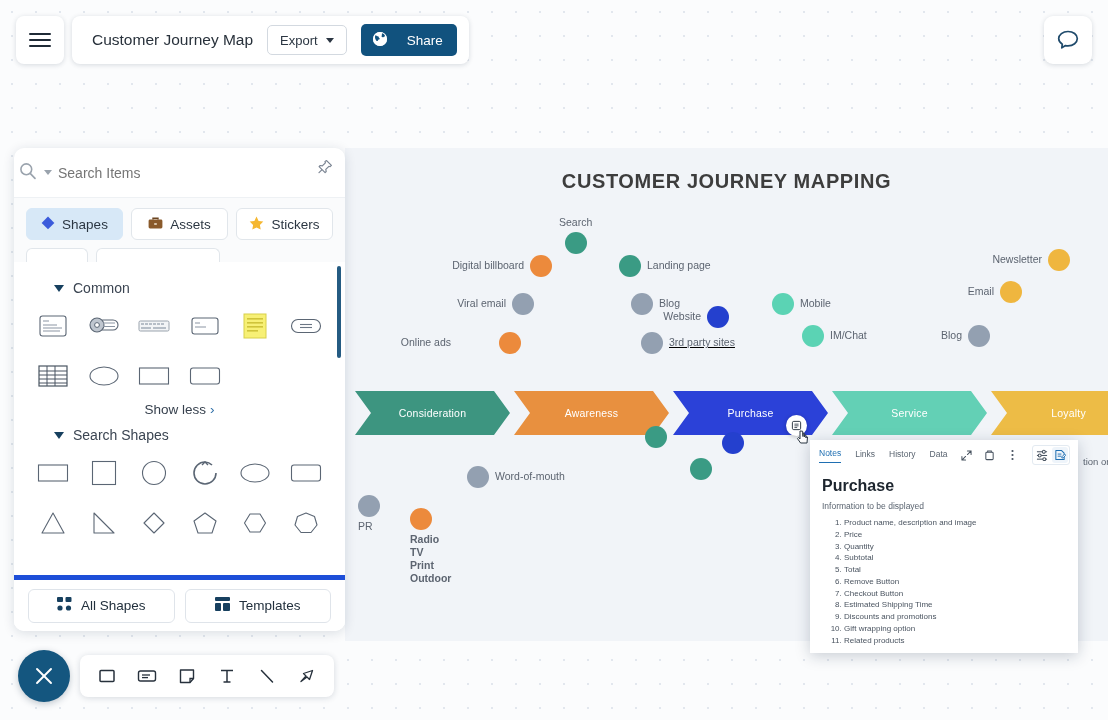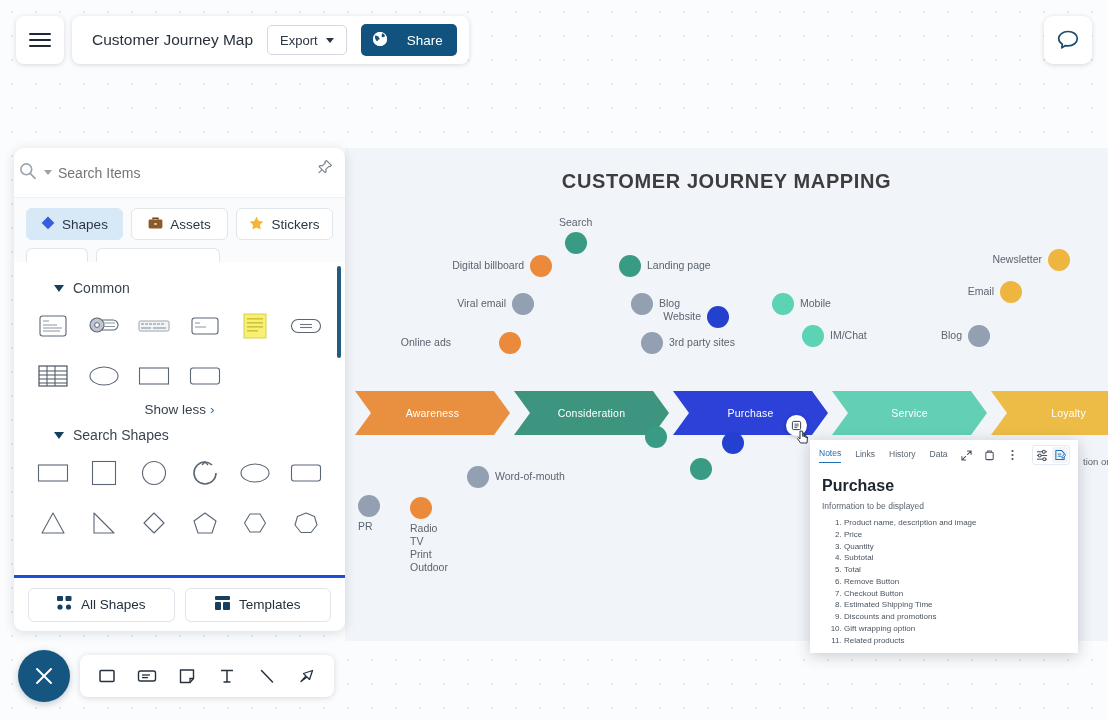--- a/index.html
+++ b/index.html
@@ -112,21 +112,21 @@
   .sect-head { display:flex; align-items:center; gap:9px; padding: 8px 12px 6px 16px; margin-left: 24px; }
   .tri { width:0;height:0;border-left:5px solid transparent;border-right:5px solid transparent;border-top:7px solid #17405f; }
   .sect-title { font-size:14px; color:#3b4552; }
   .shape-grid { display:grid; grid-template-columns: repeat(6, 1fr); padding: 4px 14px 0; row-gap: 10px; }
   .shape-cell { height:40px; display:flex; align-items:center; justify-content:center; cursor:pointer; }
   .show-less { text-align:center; font-size:13.5px; color:#37414e; padding: 6px 0 2px; cursor:pointer; }
   .show-less .chev { color:#2f6fa8; margin-left:4px; }
 
   .panel-foot {
     position:absolute; left:0; bottom:0; width:100%; height:56px; background:#fff;
-    display:flex; gap:10px; align-items:center; padding: 0 14px; border-top:3px solid #1d4ed8;
+    display:flex; gap:10px; align-items:center; padding: 0 14px; border-top:5px solid #1d4ed8;
   }
   .foot-btn {
     flex:1; height:34px; border:1px solid #dfe4ea; border-radius:6px; background:#fff;
     display:flex; align-items:center; justify-content:center; gap:9px;
     font-size:13.5px; color:#22303d; cursor:pointer;
   }
 
   
   .bottom-wrap { position:absolute; left:18px; bottom:18px; display:flex; align-items:center; gap:10px; z-index:28; }
   .close-fab {
@@ -159,25 +159,25 @@
 </style>
 </head>
 <body>
 
 <div id="app">
 
   <div class="canvas">
     <div class="board">
       <div class="board-title">CUSTOMER JOURNEY MAPPING</div>
       <div class="stage-band" id="stageBand">
+          <div class="stage" style="background: rgb(61, 149, 128);">
+            <span>Consideration</span>
+          </div>
           <div class="stage" style="background: rgb(232, 144, 63);">
             <span>Awareness</span>
-          </div>
-          <div class="stage" style="background: rgb(61, 149, 128);">
-            <span>Consideration</span>
           </div>
           <div class="stage" style="background: rgb(43, 65, 216);">
             <span>Purchase</span>
           </div>
           <div class="stage" style="background: rgb(99, 208, 181);">
             <span>Service</span>
           </div>
           <div class="stage" style="background: rgb(237, 188, 70);">
             <span>Loyalty</span>
           </div>
@@ -205,21 +205,21 @@
           <span class="lab">Landing page</span>
         </div>
         <div class="node" style="left: 631px; top: 293px; position: absolute;">
           <span class="dot" style="background:#93a0b1"></span>
           <span class="lab">Blog</span>
         </div>
         <div class="node" style="left: 587px; top: 306px; width: 142px; justify-content: flex-end; position: absolute;">
           <span class="lab">Website</span>
           <span class="dot" style="background:#2440ce"></span>
         </div>
-        <div class="node" style="left: 641px; top: 332px; position: absolute;">
+        <div class="node" style="left: 641px; top: 332px; position: absolute; text-decoration: underline;">
           <span class="dot" style="background:#93a0b1"></span>
           <span class="lab">3rd party sites</span>
         </div>
         <div class="node" style="left: 772px; top: 293px; position: absolute;">
           <span class="dot" style="background:#5bd3b4"></span>
           <span class="lab">Mobile</span>
         </div>
         <div class="node" style="left: 802px; top: 325px; position: absolute;">
           <span class="dot" style="background:#5bd3b4"></span>
           <span class="lab">IM/Chat</span>
@@ -237,21 +237,21 @@
           <span class="dot" style="background:#93a0b1"></span>
         </div>
         <div class="node" style="left: 467px; top: 466px; position: absolute;">
           <span class="dot" style="background:#93a0b1"></span>
           <span class="lab">Word-of-mouth</span>
         </div>
         <div class="node below-label" style="left: 358px; top: 495px; position: absolute;">
           <span class="dot" style="background:#93a0b1"></span>
           <span class="lab">PR</span>
         </div>
-        <div class="node below-label" style="left: 410px; top: 497px; position: absolute;">
+        <div class="node below-label" style="left: 410px; top: 508px; position: absolute; font-weight: bold;">
           <span class="dot" style="background:#ec8a3c"></span>
           <span class="lab">Radio
 TV
 Print
 Outdoor</span>
         </div>
         <div class="node" style="left: 645px; top: 426px; position: absolute;">
           <span class="dot" style="background:#3a9b84"></span>
         </div>
         <div class="node" style="left: 722px; top: 432px; position: absolute;">

